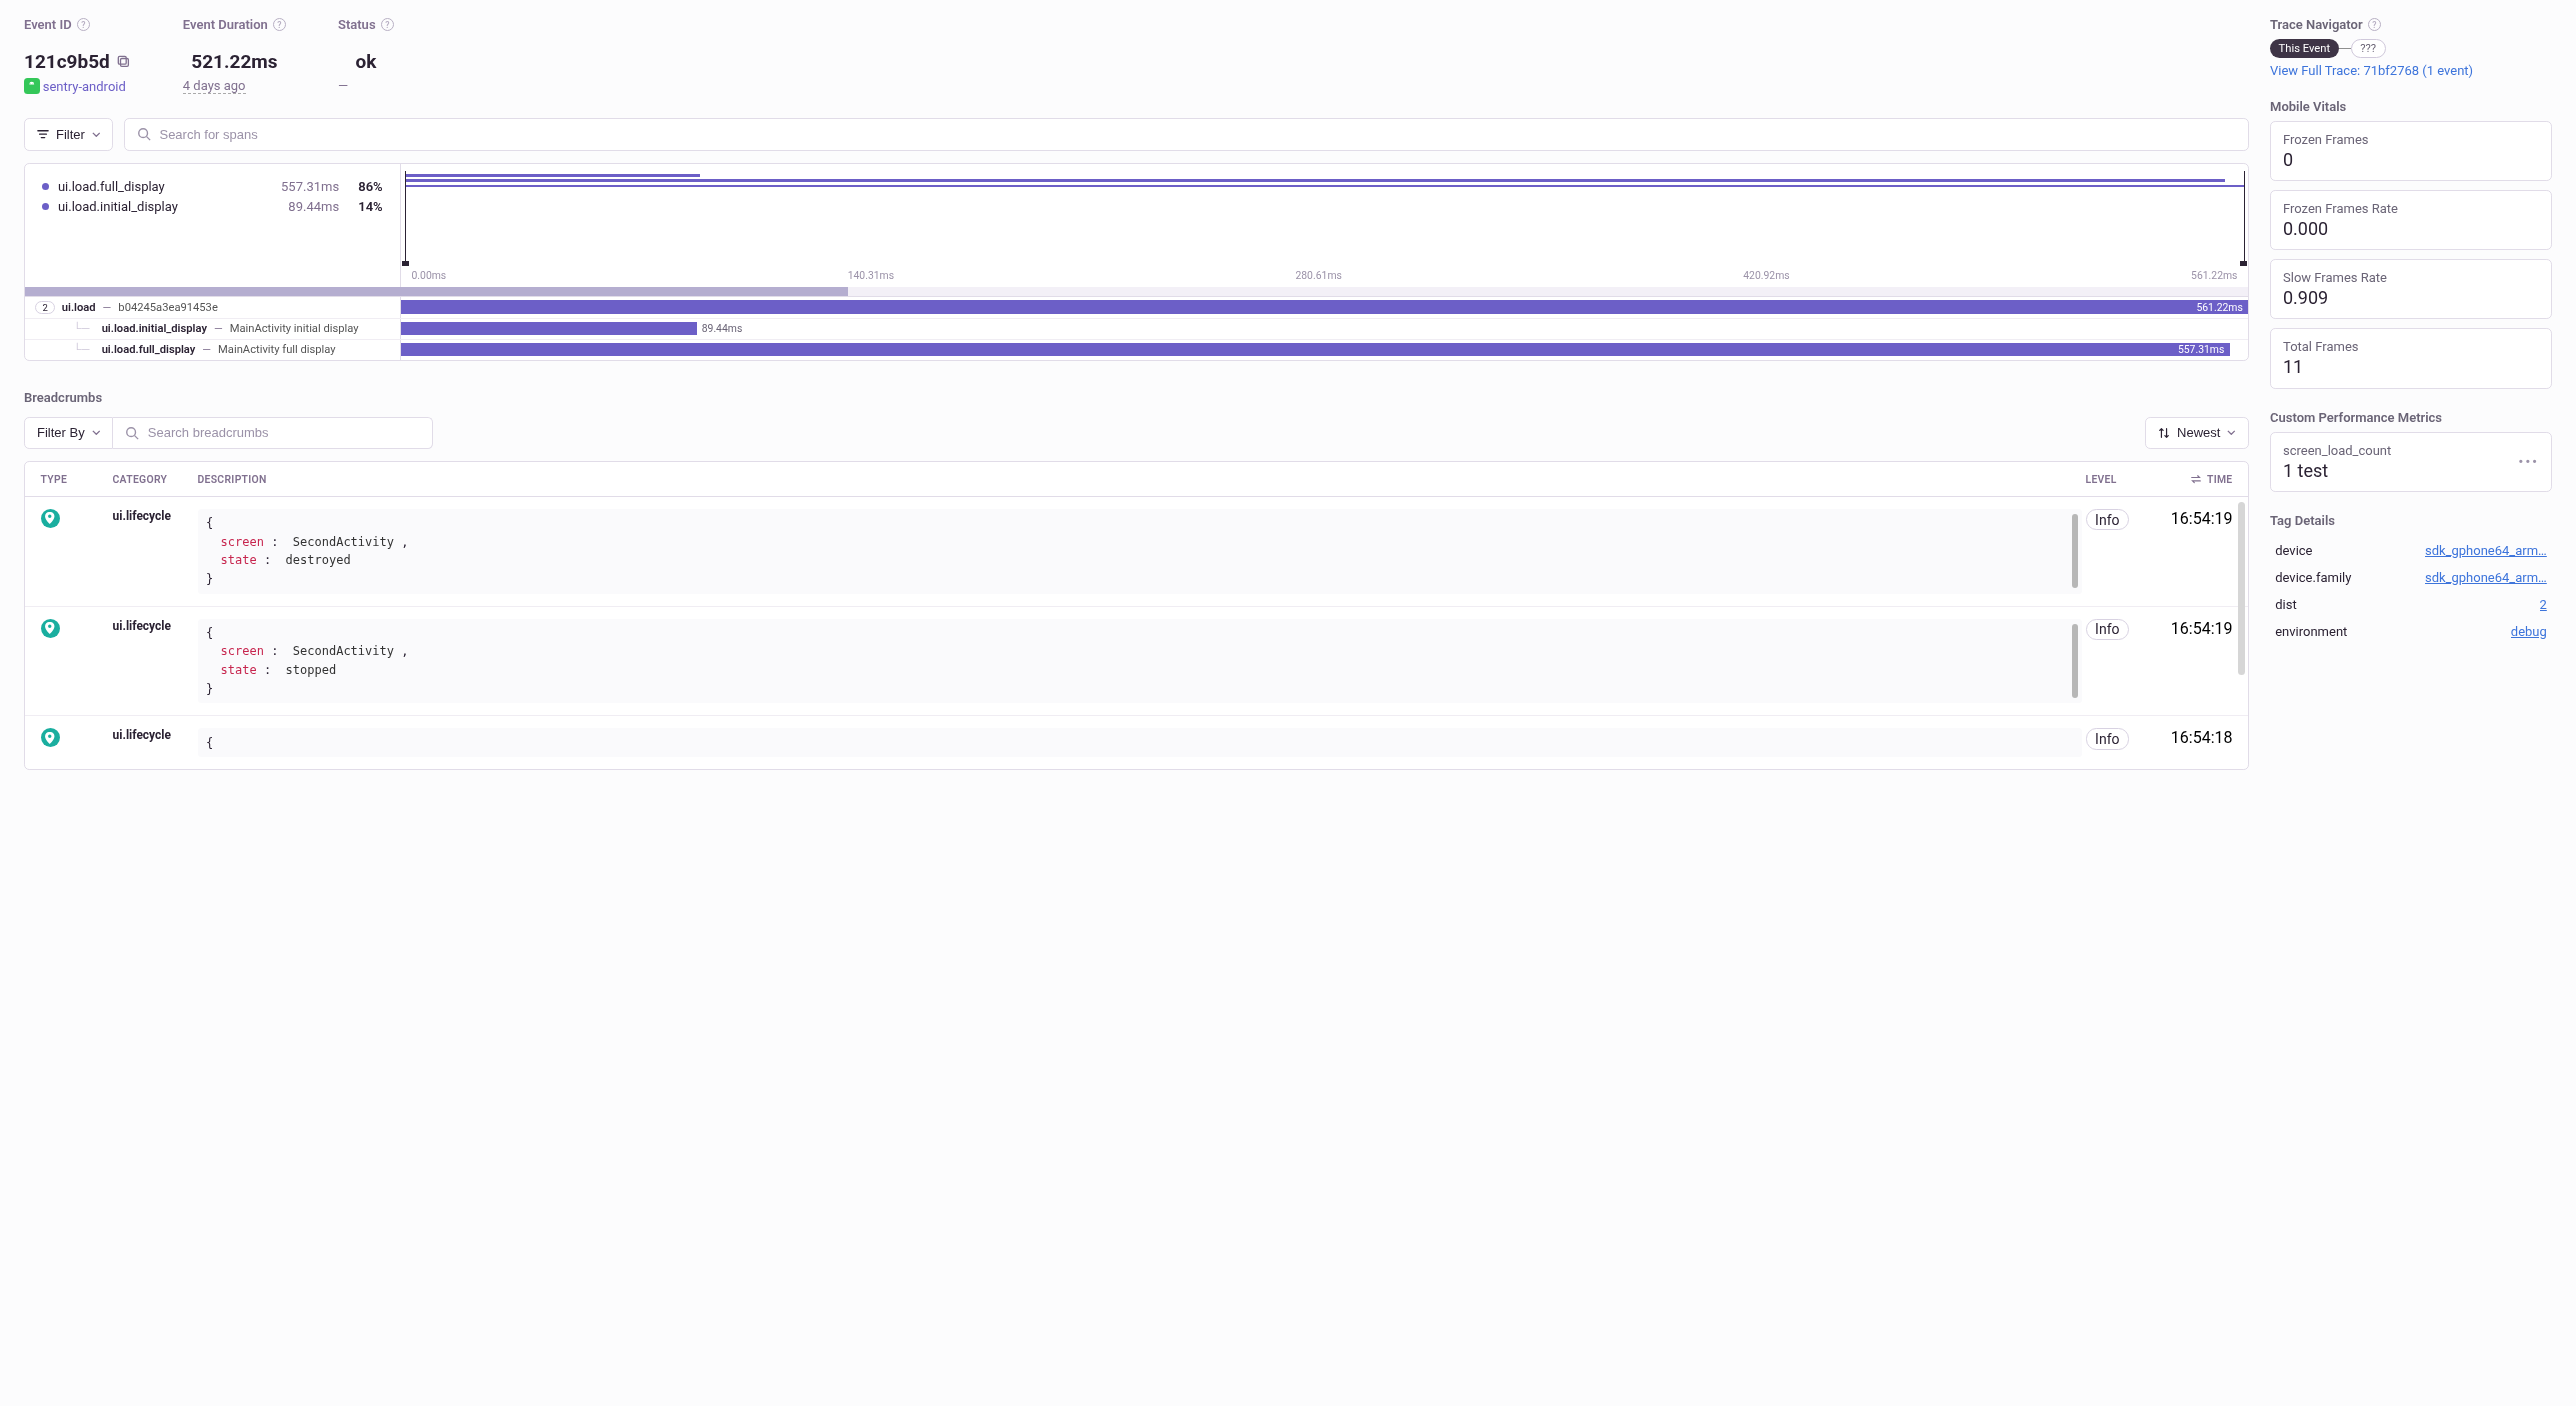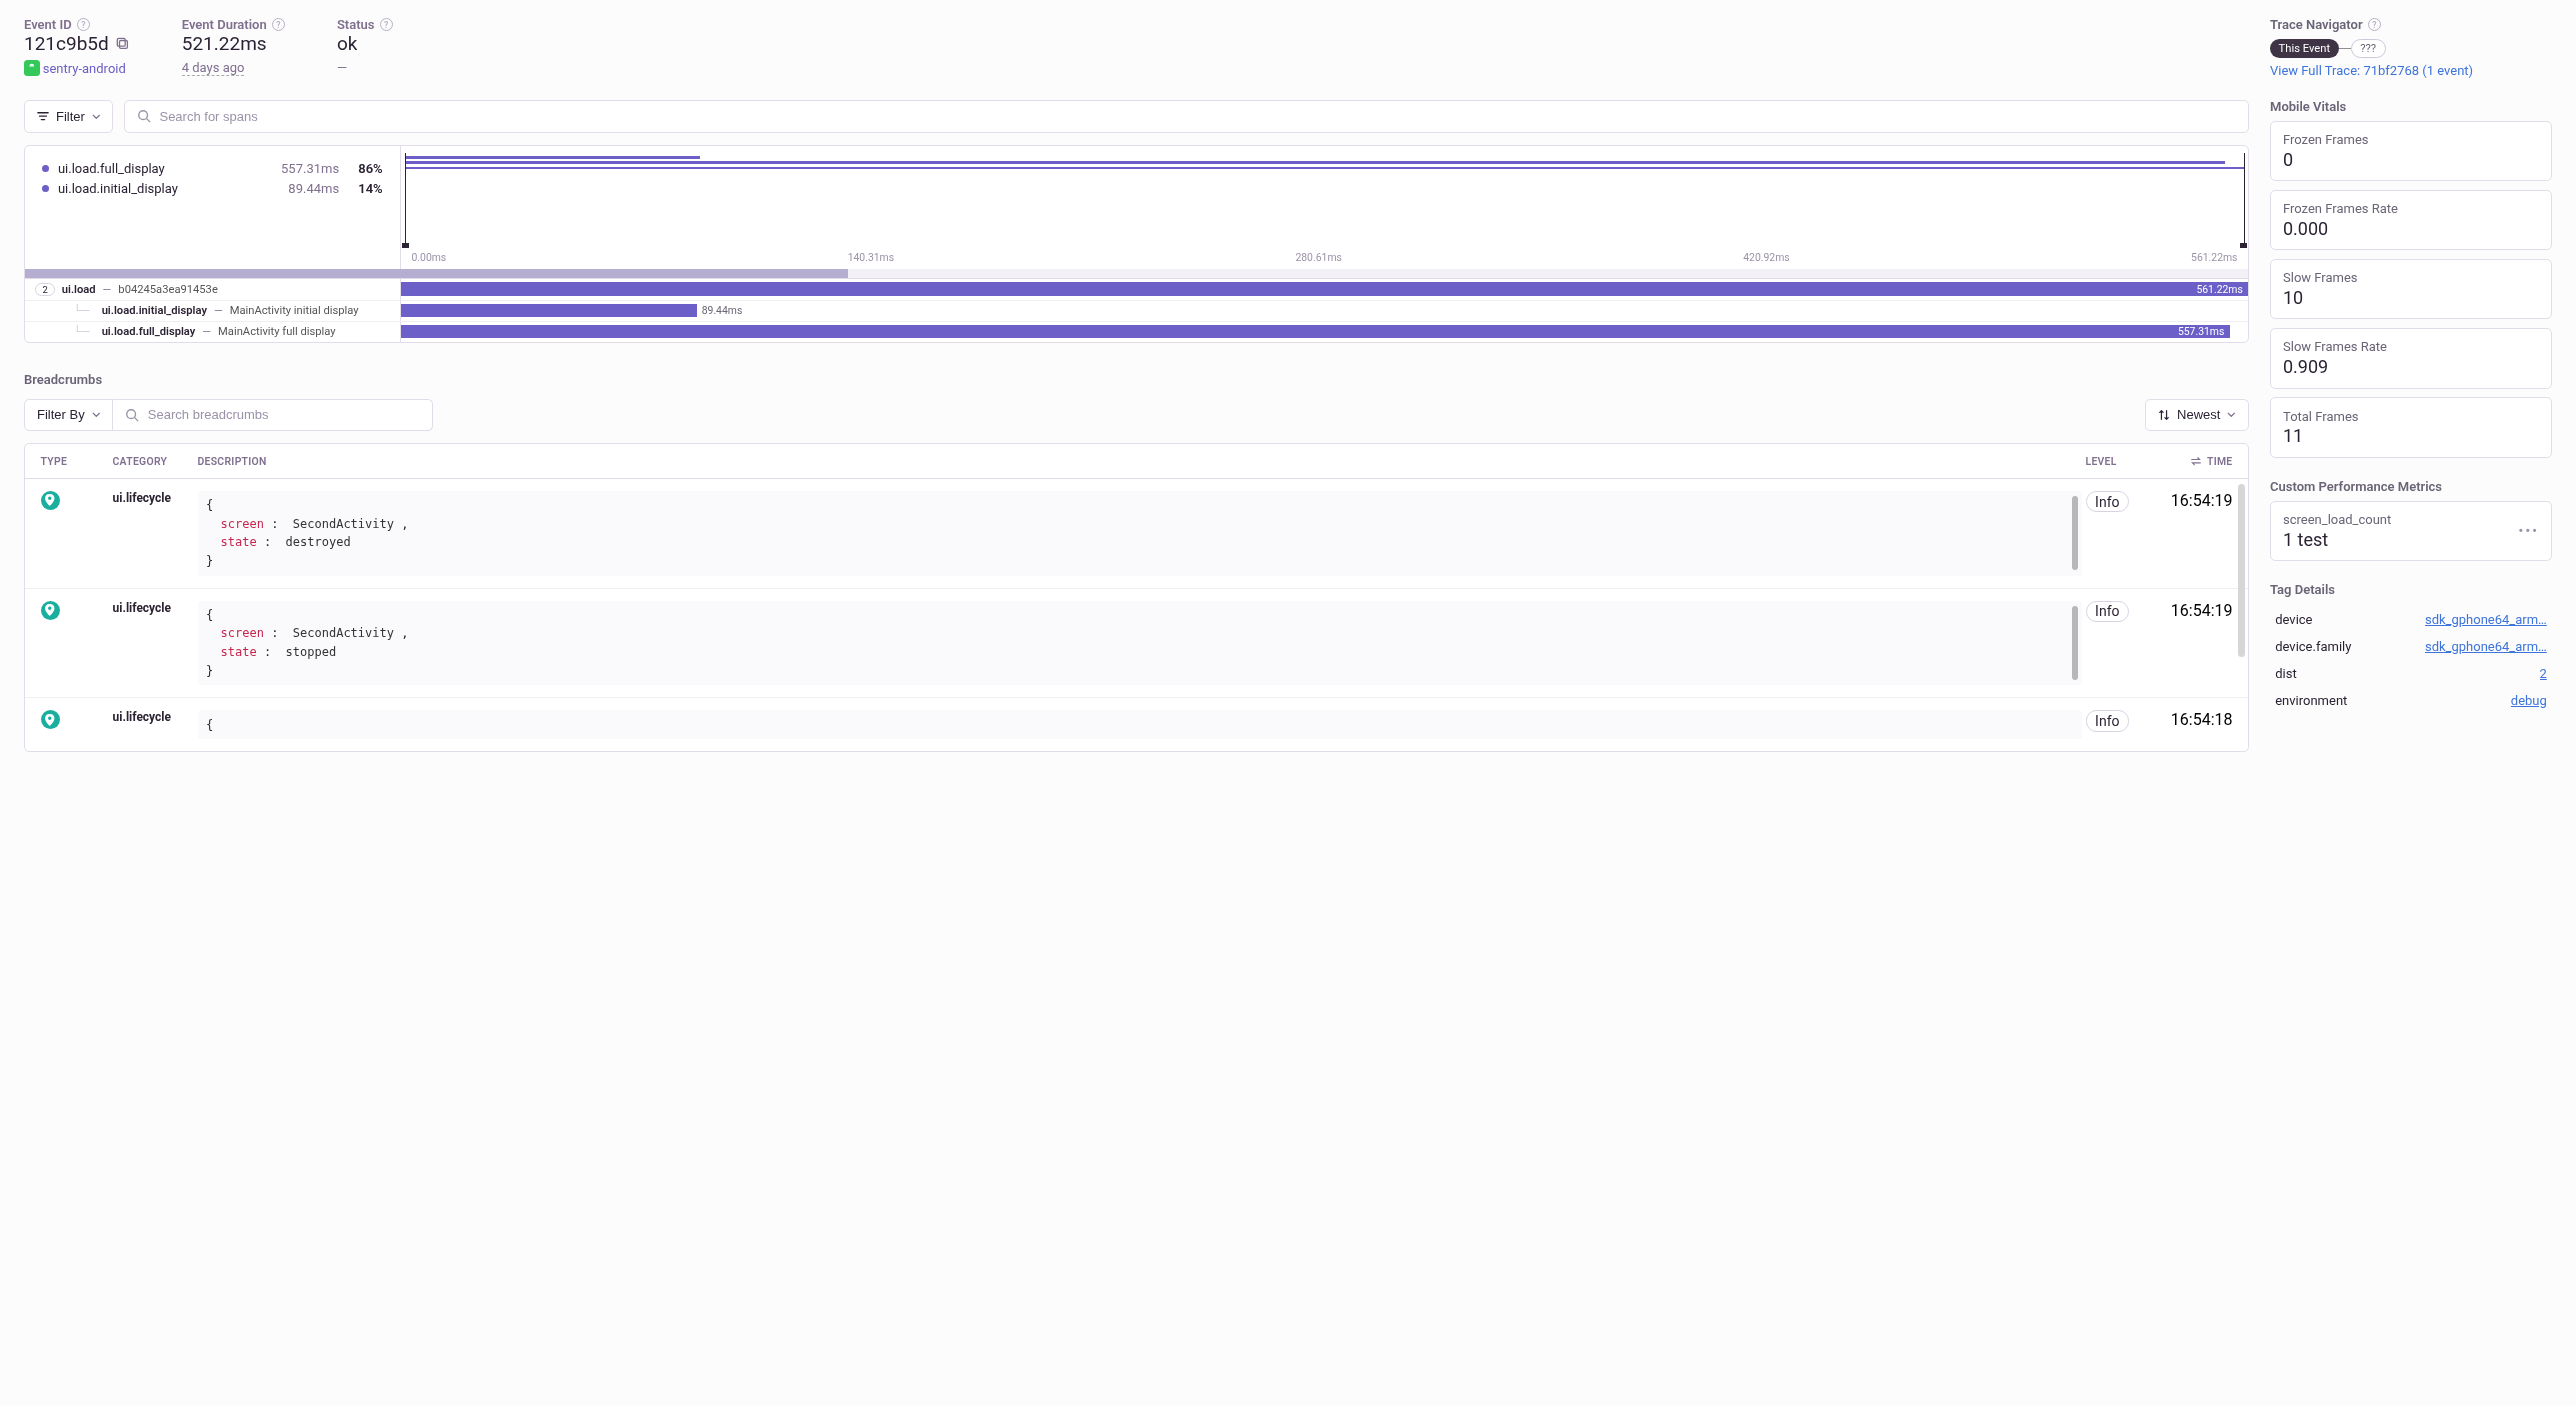--- a/index.html
+++ b/index.html
@@ -14,21 +14,21 @@
 .main-col { flex: 1; min-width: 0; }
 .side-col { width: 282px; flex-shrink: 0; }
 
 
 .header-row { display: flex; gap: 52px; margin-bottom: 24px; }
 .header-block {}
 .hdr-label {
   color: #80708f; font-weight: 600; font-size: 13px; display: flex; align-items: center; gap: 5.2px;
 }
 .hdr-value {
-  font-size: 19px; font-weight: 400; color: #2b2233; margin-top: 0;
+  font-size: 19px; font-weight: 700; color: #2b2233; margin-top: 18px; text-align: center;
 }
 .hdr-value.with-icon { display: flex; align-items: center; gap: 7px; }
 .subline { margin-top: 5.2px; font-size: 13px; color: #80708f; }
 .subline a { color: #6c5fc7; text-decoration: none; }
 .subline .dashed { border-bottom: 0.9px dashed #aaa; }
 .help-icon {
   width: 13px; height: 13px; border: 1.3px solid #b8b0c4; border-radius: 50%;
   display: inline-flex; align-items: center; justify-content: center; font-size: 8.6px; color: #b8b0c4;
 }
 .copy-icon { width:14px; height:14px; }
@@ -414,24 +414,20 @@
       <div id="vitals-cards">
           <div class="vitals-card">
             <div class="vitals-label">Frozen Frames</div>
             <div class="vitals-value">0</div>
           </div>
           <div class="vitals-card">
             <div class="vitals-label">Frozen Frames Rate</div>
             <div class="vitals-value">0.000</div>
           </div>
           <div class="vitals-card">
-            <div class="vitals-label">Slow Frames</div>
-            <div class="vitals-value">10</div>
-          </div>
-          <div class="vitals-card">
             <div class="vitals-label">Slow Frames Rate</div>
             <div class="vitals-value">0.909</div>
           </div>
           <div class="vitals-card">
             <div class="vitals-label">Total Frames</div>
             <div class="vitals-value">11</div>
           </div>
         </div>
     </div>
 

